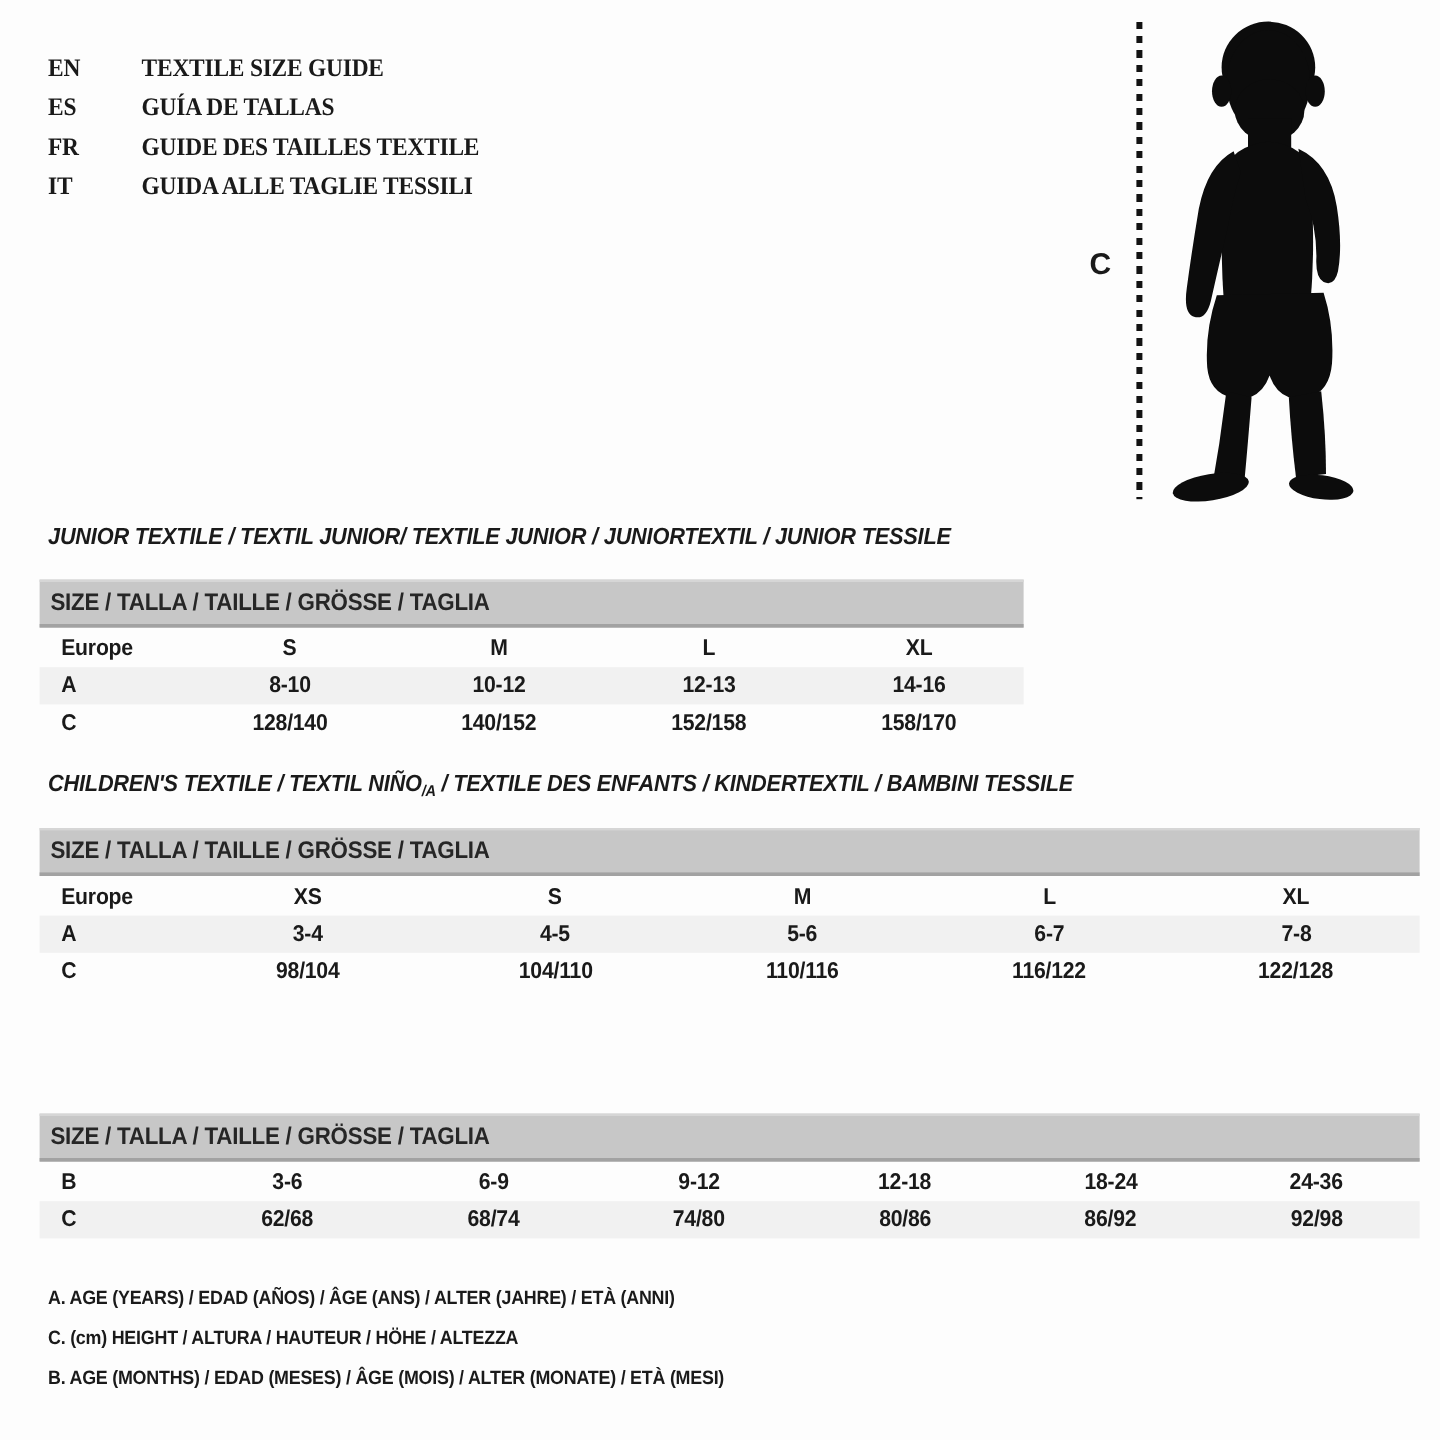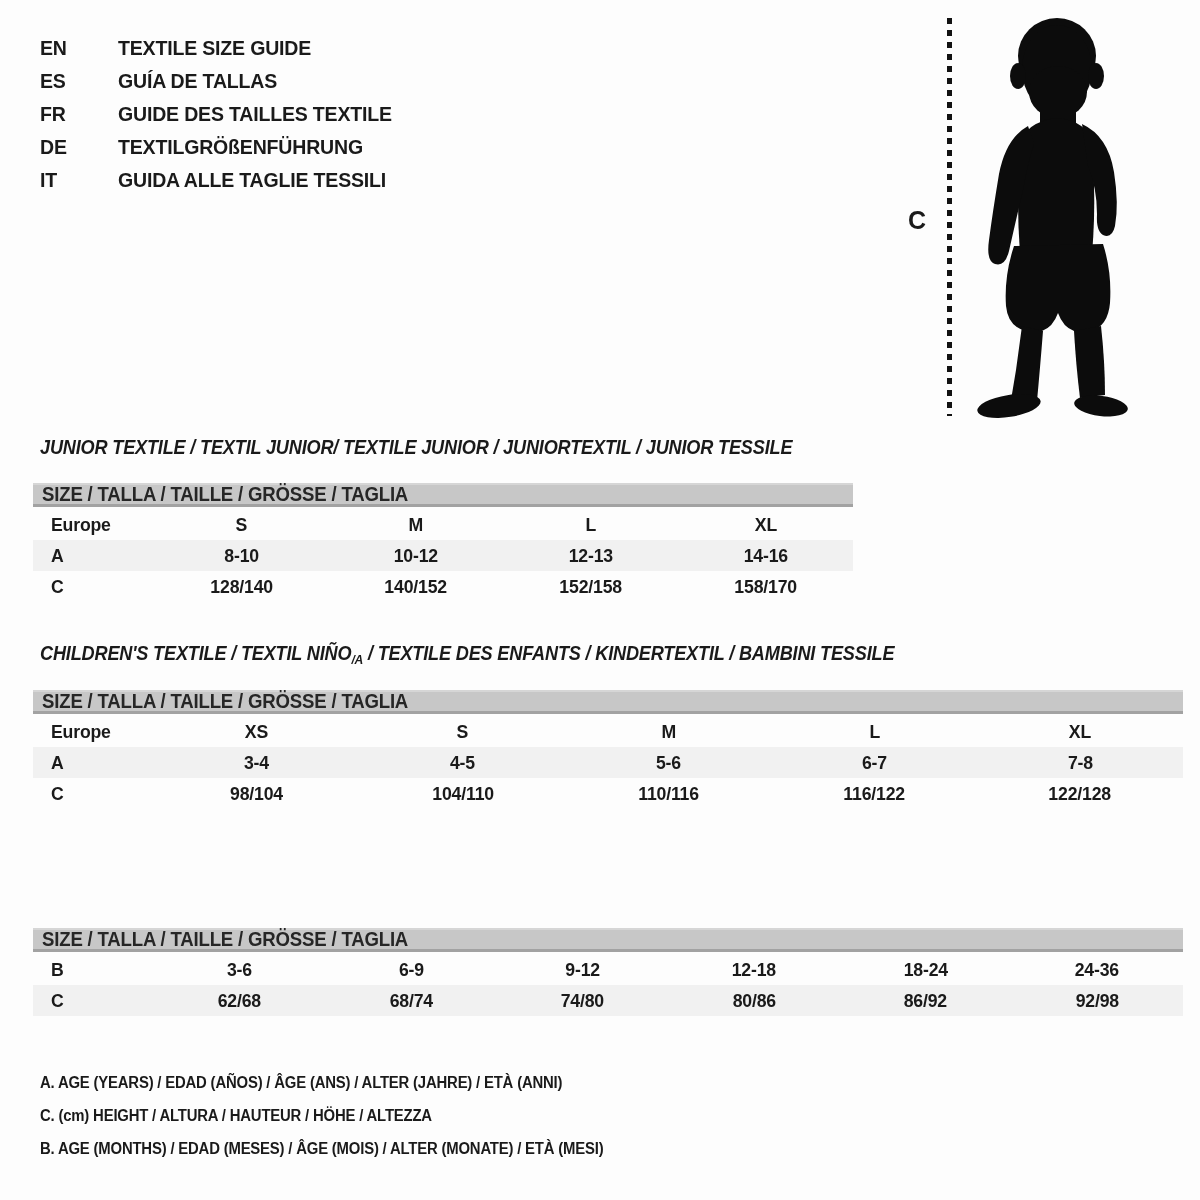--- a/index.html
+++ b/index.html
@@ -6,41 +6,41 @@
   .page{
     position:relative;width:1200px;height:1200px;background:#fdfdfd;
     font-family:"Liberation Sans","DejaVu Sans",sans-serif;
     font-weight:bold;color:#1a1a1a;overflow:hidden;
   }
   .cond{display:inline-block;transform:scaleX(.93);transform-origin:0 50%;white-space:nowrap;letter-spacing:-.2px;}
   .cond-c{display:inline-block;transform:scaleX(.93);transform-origin:50% 50%;white-space:nowrap;letter-spacing:-.2px;}
 
   
   .lang-list{position:absolute;left:40px;top:36px;font-size:21px;}
-  .lang-row{display:flex;height:33px;align-items:flex-start;}
+  .lang-row{display:flex;height:33px;align-items:flex-end;font-family:Liberation Serif, serif;}
   .lang-code{width:78px;}
   
   .dashline{position:absolute;left:947px;top:18px;width:5px;height:398px;
     background:repeating-linear-gradient(to bottom,#121212 0 6px,transparent 6px 12px);}
   .fig-c{position:absolute;left:908px;top:206px;font-size:25px;}
   .silhouette{position:absolute;left:962px;top:14px;width:180px;height:405px;}
 
   
   .h{position:absolute;left:40px;font-size:19.5px;white-space:nowrap;font-style:italic;}
   .h-junior{top:436px;}
   .h-children{top:642px;}
   .h-babies{top:854px;line-height:31px;}
   .sub-a{font-size:13px;vertical-align:-4px;}
 
   
   .tbl{position:absolute;left:33px;}
   .t1{top:483px;width:820px;}
   .t2{top:690px;width:1150px;}
   .t3{top:928px;width:1150px;}
-  .size-bar{height:24px;background:var(--bar,#c7c7c7);border-bottom:3px solid var(--bar-edge,#a2a2a2);
+  .size-bar{height:40px;background:var(--bar,#c7c7c7);border-bottom:3px solid var(--bar-edge,#a2a2a2);
     border-top:2px solid #d6d6d6;box-sizing:border-box;display:flex;align-items:center;
     padding-left:9px;font-size:20px;color:#262626;margin-bottom:2px;}
   .trow{display:flex;height:31px;align-items:center;font-size:19px;}
   .trow.shaded{background:var(--shade,#f1f1f1);}
   .tlabel{width:110px;padding-left:7px;box-sizing:border-box;text-align:left;margin-left:11px;}
   .tcell{flex:1;text-align:center;}
 
   
   .legend{position:absolute;left:40px;top:1066px;font-size:16px;line-height:33px;}
 </style>
@@ -54,24 +54,20 @@
       <span class="lang-code cond">EN</span>
       <span class="cond">TEXTILE SIZE GUIDE</span>
     </div>
     <div class="lang-row">
       <span class="lang-code cond">ES</span>
       <span class="cond">GUÍA DE TALLAS</span>
     </div>
     <div class="lang-row">
       <span class="lang-code cond">FR</span>
       <span class="cond">GUIDE DES TAILLES TEXTILE</span>
-    </div>
-    <div class="lang-row">
-      <span class="lang-code cond">DE</span>
-      <span class="cond">TEXTILGRÖßENFÜHRUNG</span>
     </div>
     <div class="lang-row">
       <span class="lang-code cond">IT</span>
       <span class="cond">GUIDA ALLE TAGLIE TESSILI</span>
     </div>
   </div>
 
   <div class="dashline"></div>
   <div class="fig-c">C</div>
   <svg class="silhouette" viewBox="0 0 180 405" aria-hidden="true">

